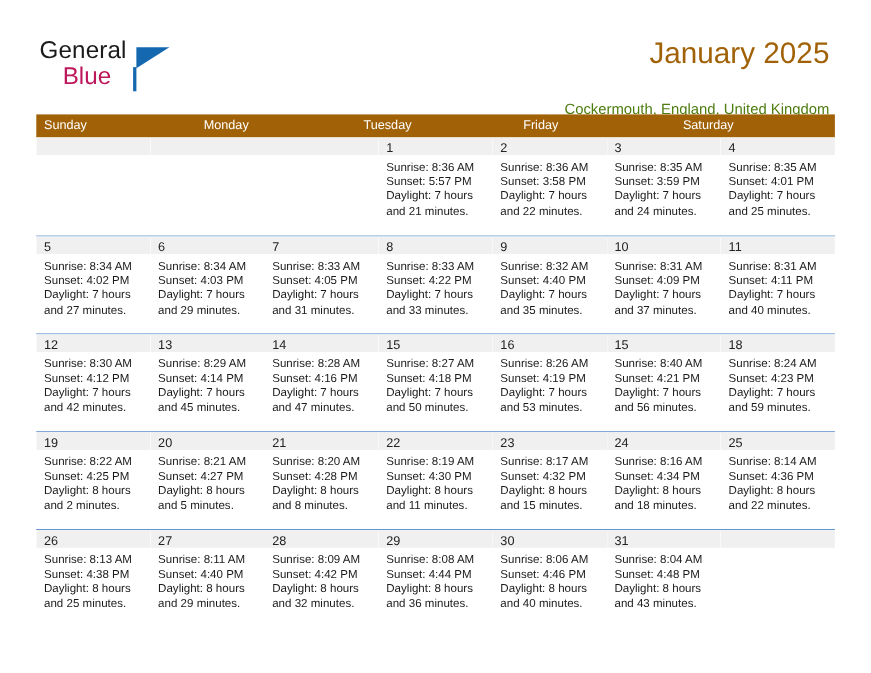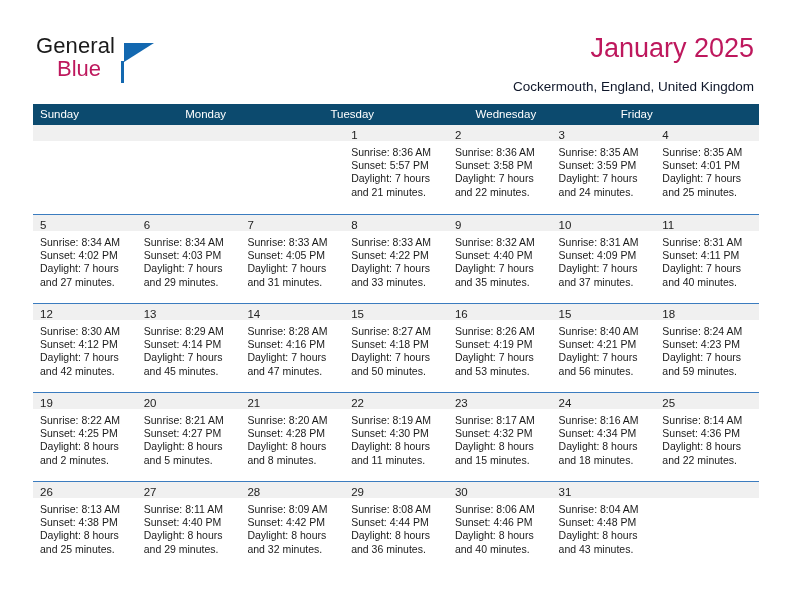--- a/index.html
+++ b/index.html
@@ -69,45 +69,45 @@
     width: 3px;
     height: 22px;
     background: #1368b0;
   }
 
   .title {
     position: absolute;
     right: 38px;
     top: 33px;
     font-size: 27px;
-    color: #be185d;
+    color: #a16207;
     text-align: center;
     white-space: nowrap;
     margin-left: 25px;
   }
   .subtitle {
     position: absolute;
     right: 38px;
-    top: 79px;
+    top: 92px;
     font-size: 13.5px;
-    color: #0f172a;
+    color: #4d7c0f;
     text-align: right;
     white-space: nowrap;
   }
 
   
   .calendar {
     position: absolute;
     left: 33px;
     top: 104px;
     width: 726px;
   }
   .dow-row {
     display: flex;
-    background: #0c4a6e;
+    background: #a16207;
     height: 21px;
   }
   .dow {
     flex: 1 1 0;
     color: #ffffff;
     font-size: 11.5px;
     line-height: 21px;
     padding-left: 7px;
     box-sizing: border-box;
     white-space: nowrap;
@@ -172,22 +172,22 @@
     <div class="subtitle">Cockermouth, England, United Kingdom</div>
 
   </div>
 
   <div class="calendar">
 
     <div class="dow-row">
       <div class="dow">Sunday</div>
       <div class="dow">Monday</div>
       <div class="dow">Tuesday</div>
-      <div class="dow">Wednesday</div>
       <div class="dow">Friday</div>
+      <div class="dow">Saturday</div>
     </div>
 
     <div id="weeks-container">
         <div class="week">
           <div class="cell empty">
             <div class="daynum-band"><span class="daynum"></span></div>
             <div class="cell-body">
               <div class="cell-line"></div>
               <div class="cell-line"></div>
               <div class="cell-line"></div>

